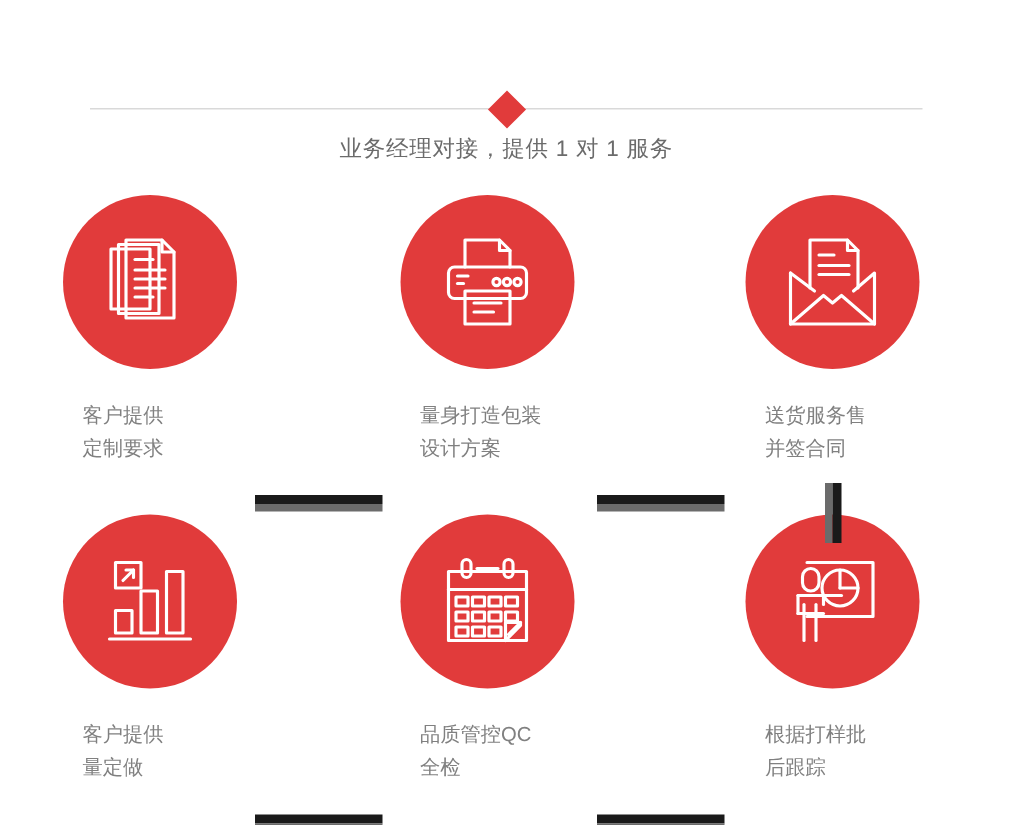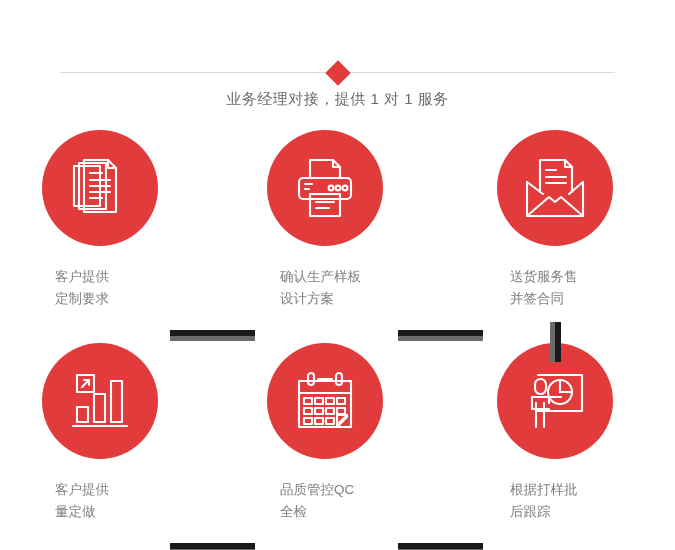--- a/index.html
+++ b/index.html
@@ -212,21 +212,21 @@
           <line x1="12" y1="33" x2="16" y2="33"></line>
           <circle cx="38" cy="32" r="2.4"></circle>
           <circle cx="45" cy="32" r="2.4"></circle>
           <circle cx="52" cy="32" r="2.4"></circle>
           <path d="M17 38 h30 v22 h-30 z"></path>
           <line x1="23" y1="46" x2="41" y2="46"></line>
           <line x1="23" y1="52" x2="36" y2="52"></line>
         </g>
       </svg>
     </div>
-    <div class="step-label">确认生产样板
+    <div class="step-label">量身打造包装
 设计方案</div>
   </div>
 
   <div class="step step-3">
     <div class="circle">
       <svg viewBox="0 0 64 64">
         <g fill="none" stroke="#ffffff" stroke-width="2.1" stroke-linejoin="round" stroke-linecap="round">
           <path d="M17 36 V4 h25 l7 7 v25"></path>
           <path d="M42 4 v7 h7"></path>
           <line x1="23" y1="14" x2="33" y2="14"></line>

